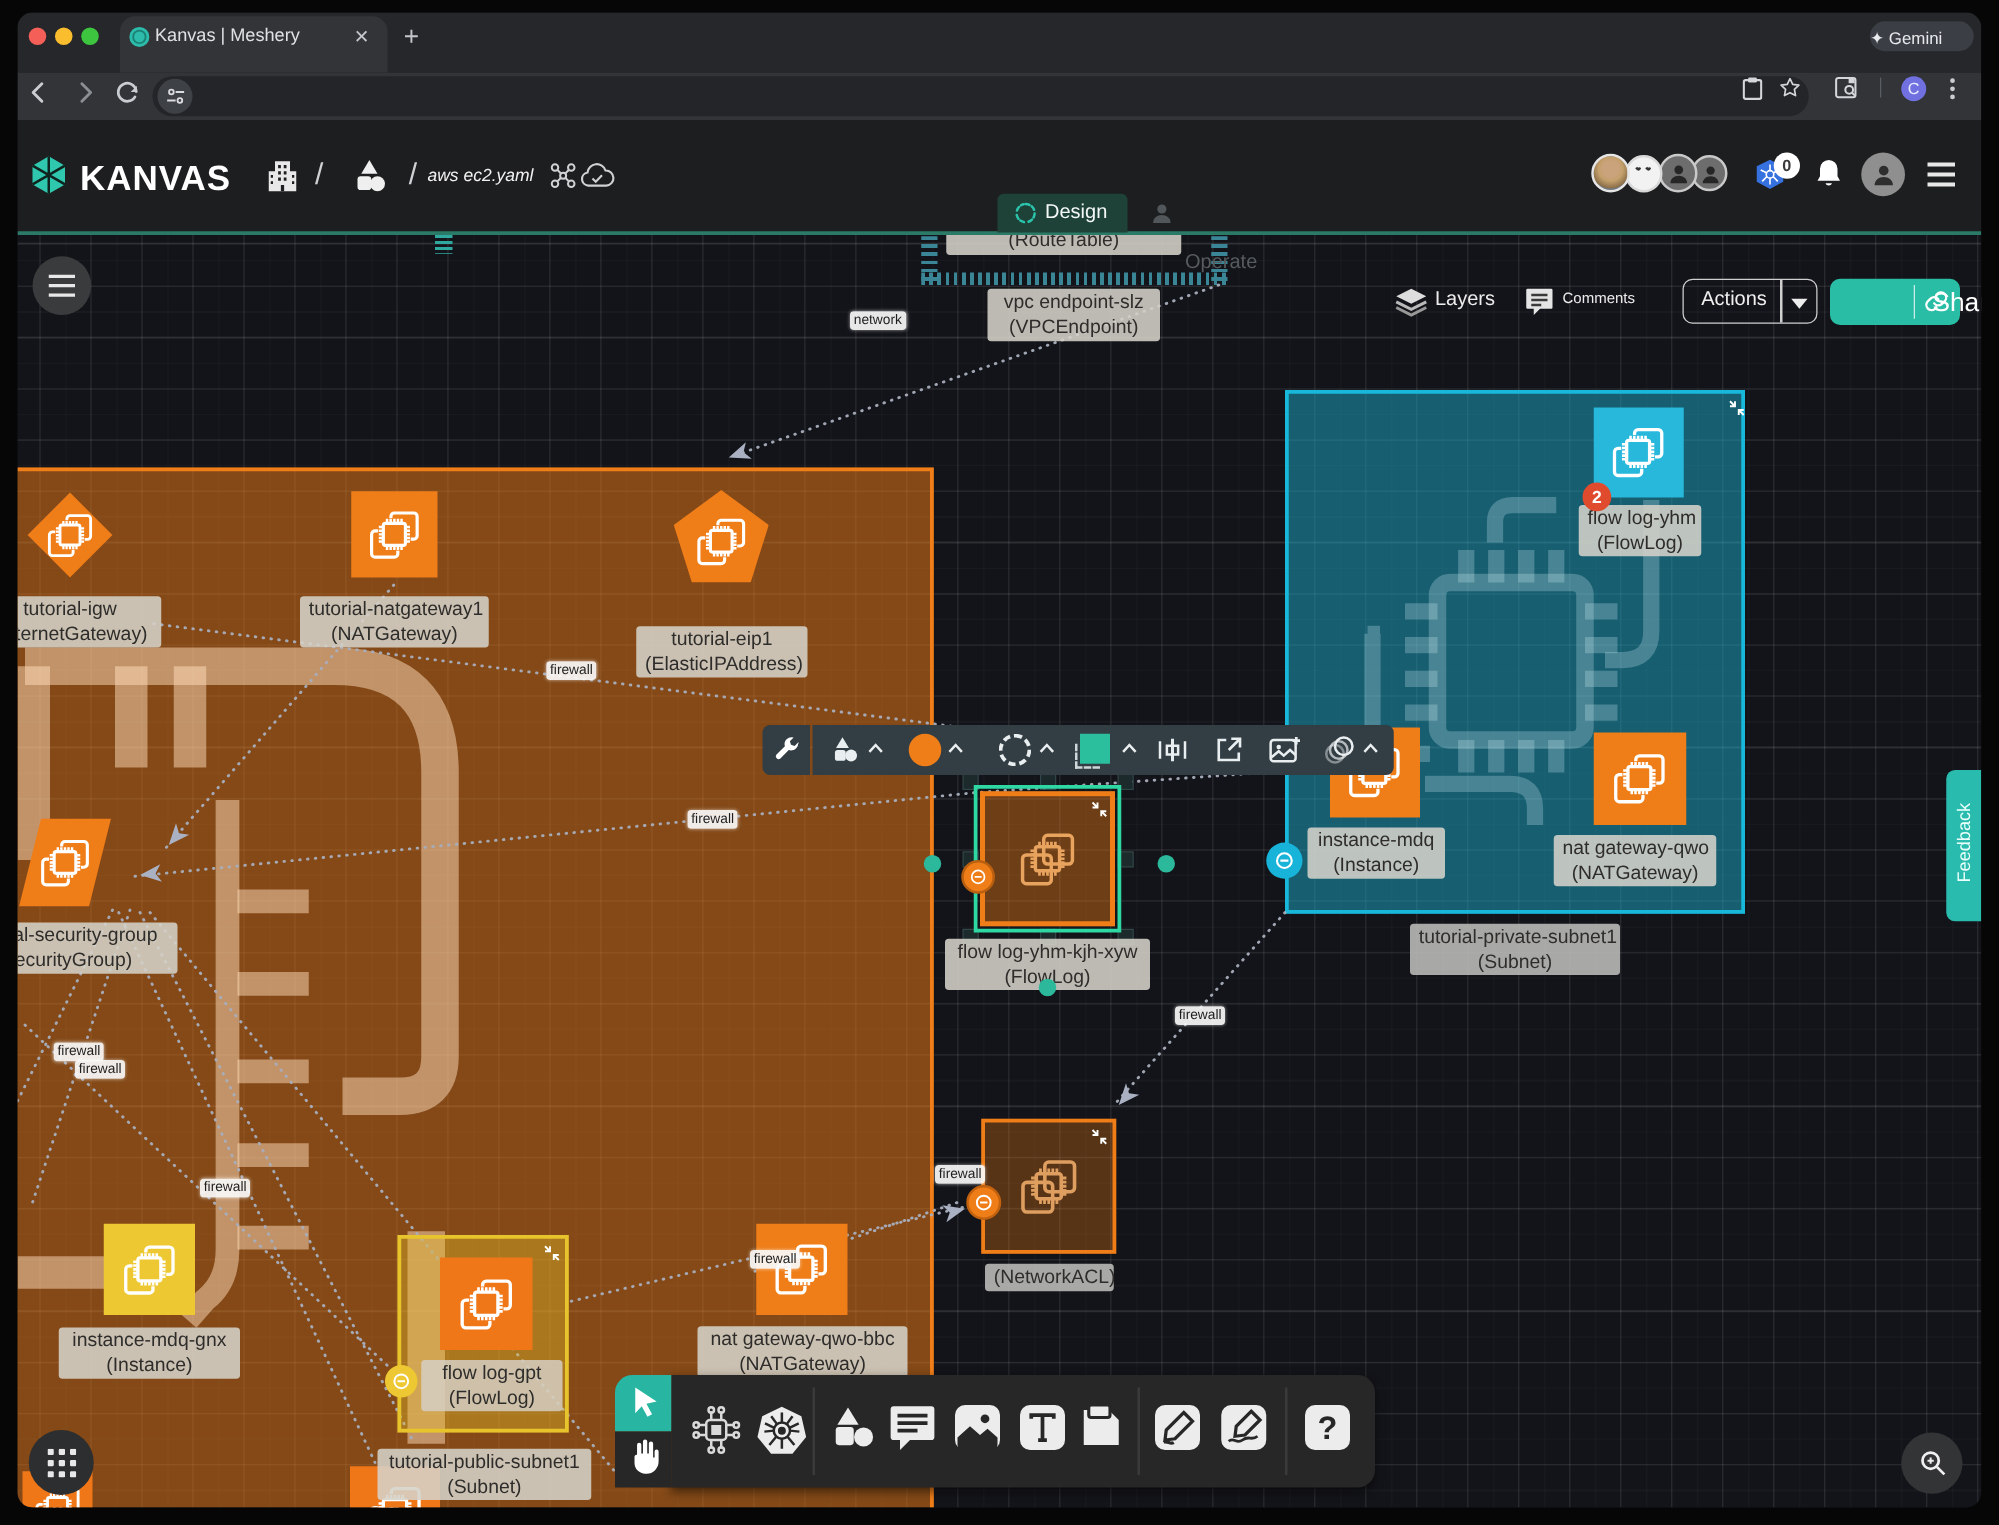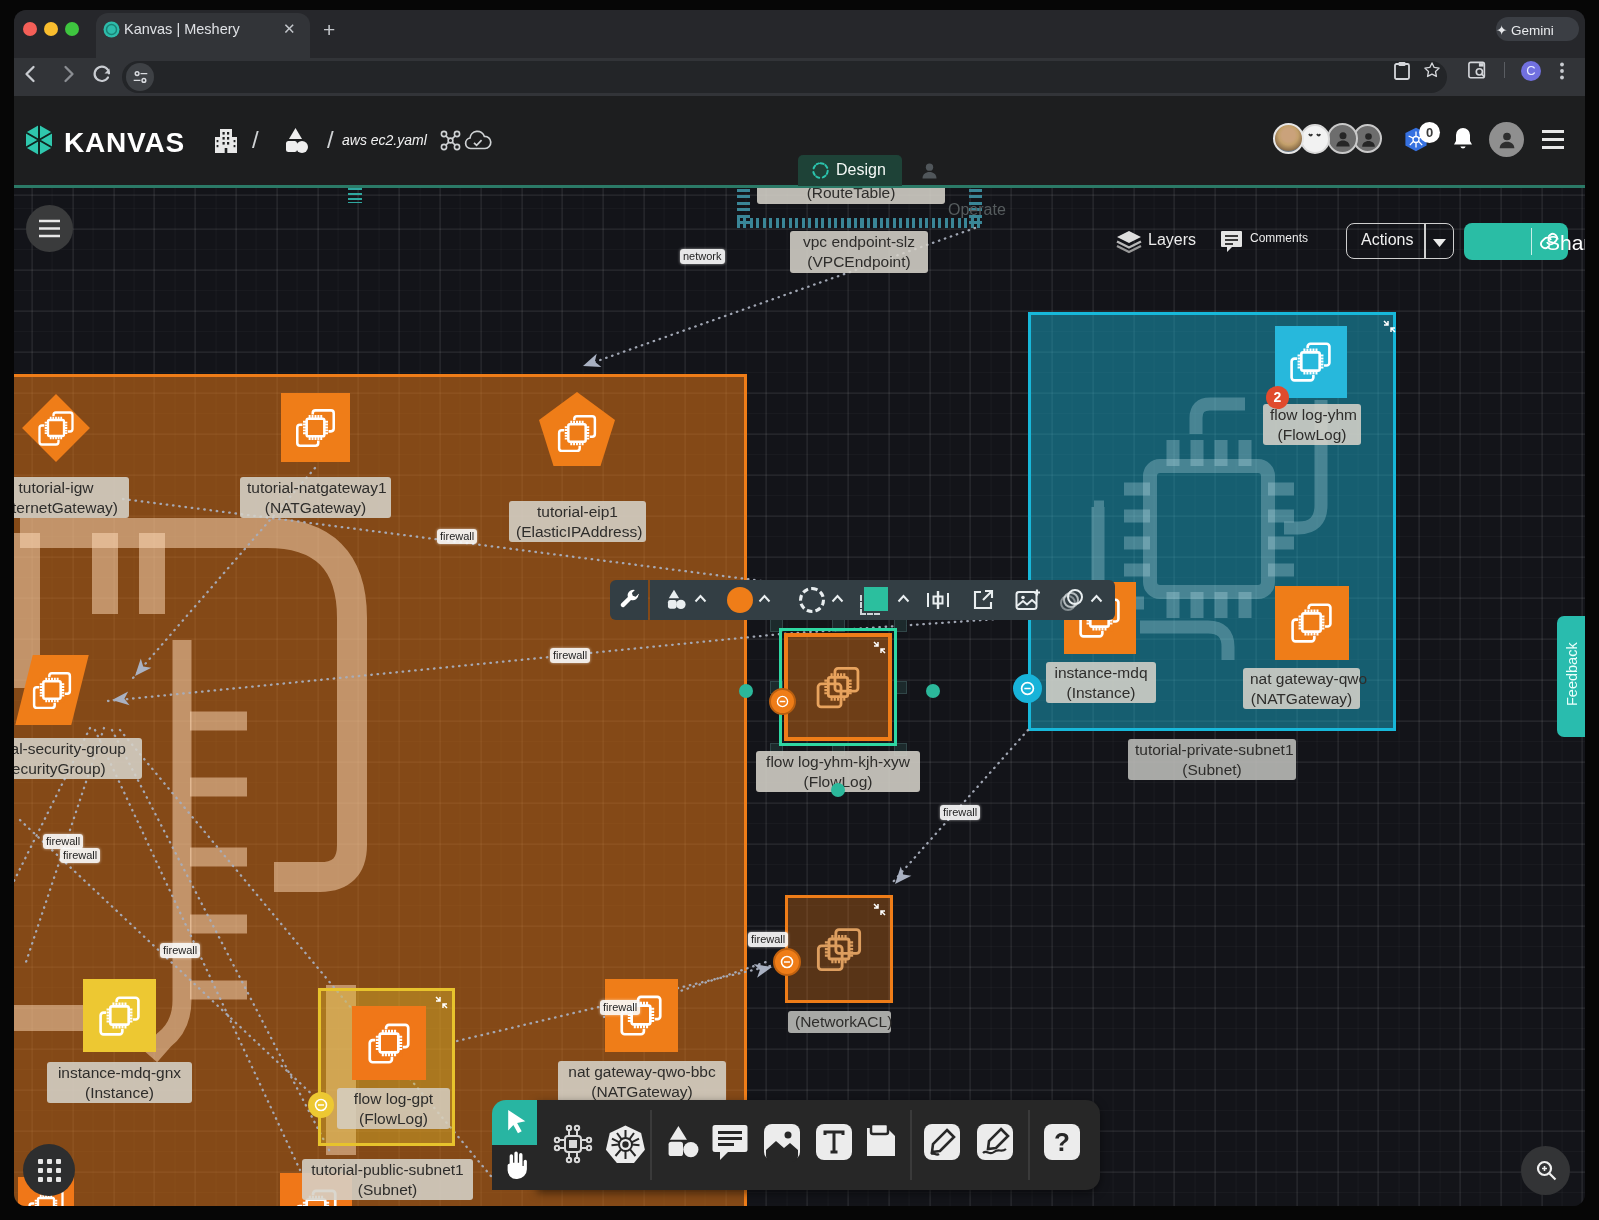--- a/index.html
+++ b/index.html
@@ -411,21 +411,21 @@
           </svg>
       <div class="tile" style="left:1064px;top:582px;width:72px;height:72px;background:#ef7d18;"></div>
       <svg class="tile" style="left:1072px;top:590px" width="55" height="55">
             <use href="#chip" style="--bg:#ef7d18"></use>
           </svg>
       <div class="lbl" style="left:1046px;top:662px;width:110px;">instance-mdq<br>(Instance)</div>
       <div class="tile" style="left:1275px;top:586px;width:74px;height:74px;background:#ef7d18;"></div>
       <svg class="tile" style="left:1284px;top:595px" width="55" height="55">
             <use href="#chip" style="--bg:#ef7d18"></use>
           </svg>
-      <div class="lbl" style="left:1243px;top:668px;width:117px;">nat gateway-qwo<br>(NATGateway)</div>
+      <div class="lbl" style="left:1243px;top:668px;width:130px;">nat gateway-qwo<br>(NATGateway)</div>
       <div class="lbl" style="left:1128px;top:739px;width:168px;background:rgba(185,185,182,0.9);">tutorial-private-subnet1<br>(Subnet)</div>
       <div class="port" style="left:1013px;top:674px;width:29px;height:29px;background:#18b3d9;"></div>
       <svg class="port" style="left:1020px;top:681px" width="15" height="15" viewBox="0 0 14 14">
             <circle cx="7" cy="7" r="5.5" fill="none" stroke="#fff" stroke-width="1.6"></circle>
             <path d="M4 7h6" stroke="#fff" stroke-width="1.6"></path>
           </svg>
       
       <g>
       <div class="abs" style="left:771px;top:620px;width:11px;height:11px;background:#1c2a2c;outline:1px solid rgba(80,120,120,0.5);z-index:22"></div>
       <div class="abs" style="left:833px;top:620px;width:11px;height:11px;background:#1c2a2c;outline:1px solid rgba(80,120,120,0.5);z-index:22"></div>

